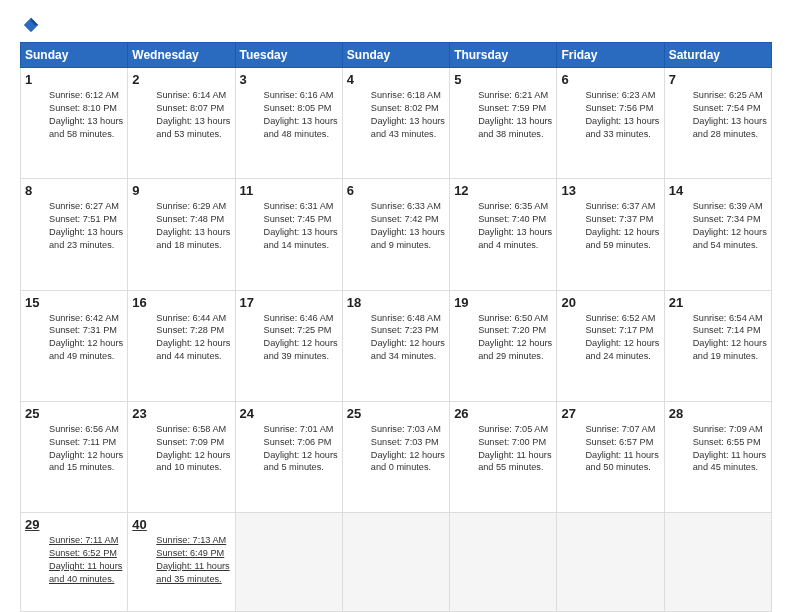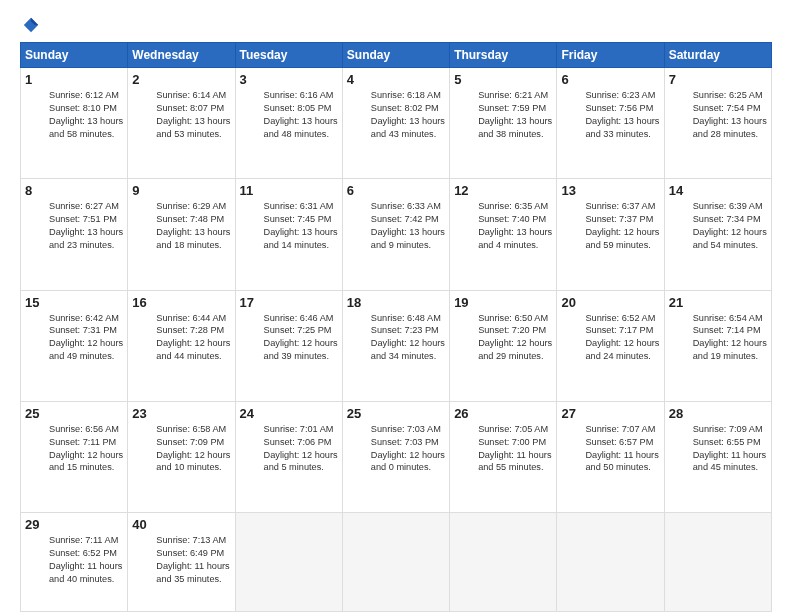--- a/index.html
+++ b/index.html
@@ -79,20 +79,21 @@
       padding: 4px 4px 2px 4px;
       border: 1px solid #ddd;
       background: #fff;
       height: 85px;
     }
     .calendar td.empty {
       background: #f5f5f5;
     }
     .calendar tr:last-child td {
       height: 75px;
+      text-decoration: underline;
     }
     .day-num {
       font-size: 13px;
       font-weight: bold;
       color: #222;
       display: block;
       margin-bottom: 2px;
     }
     .day-info {
       line-height: 1.4;

